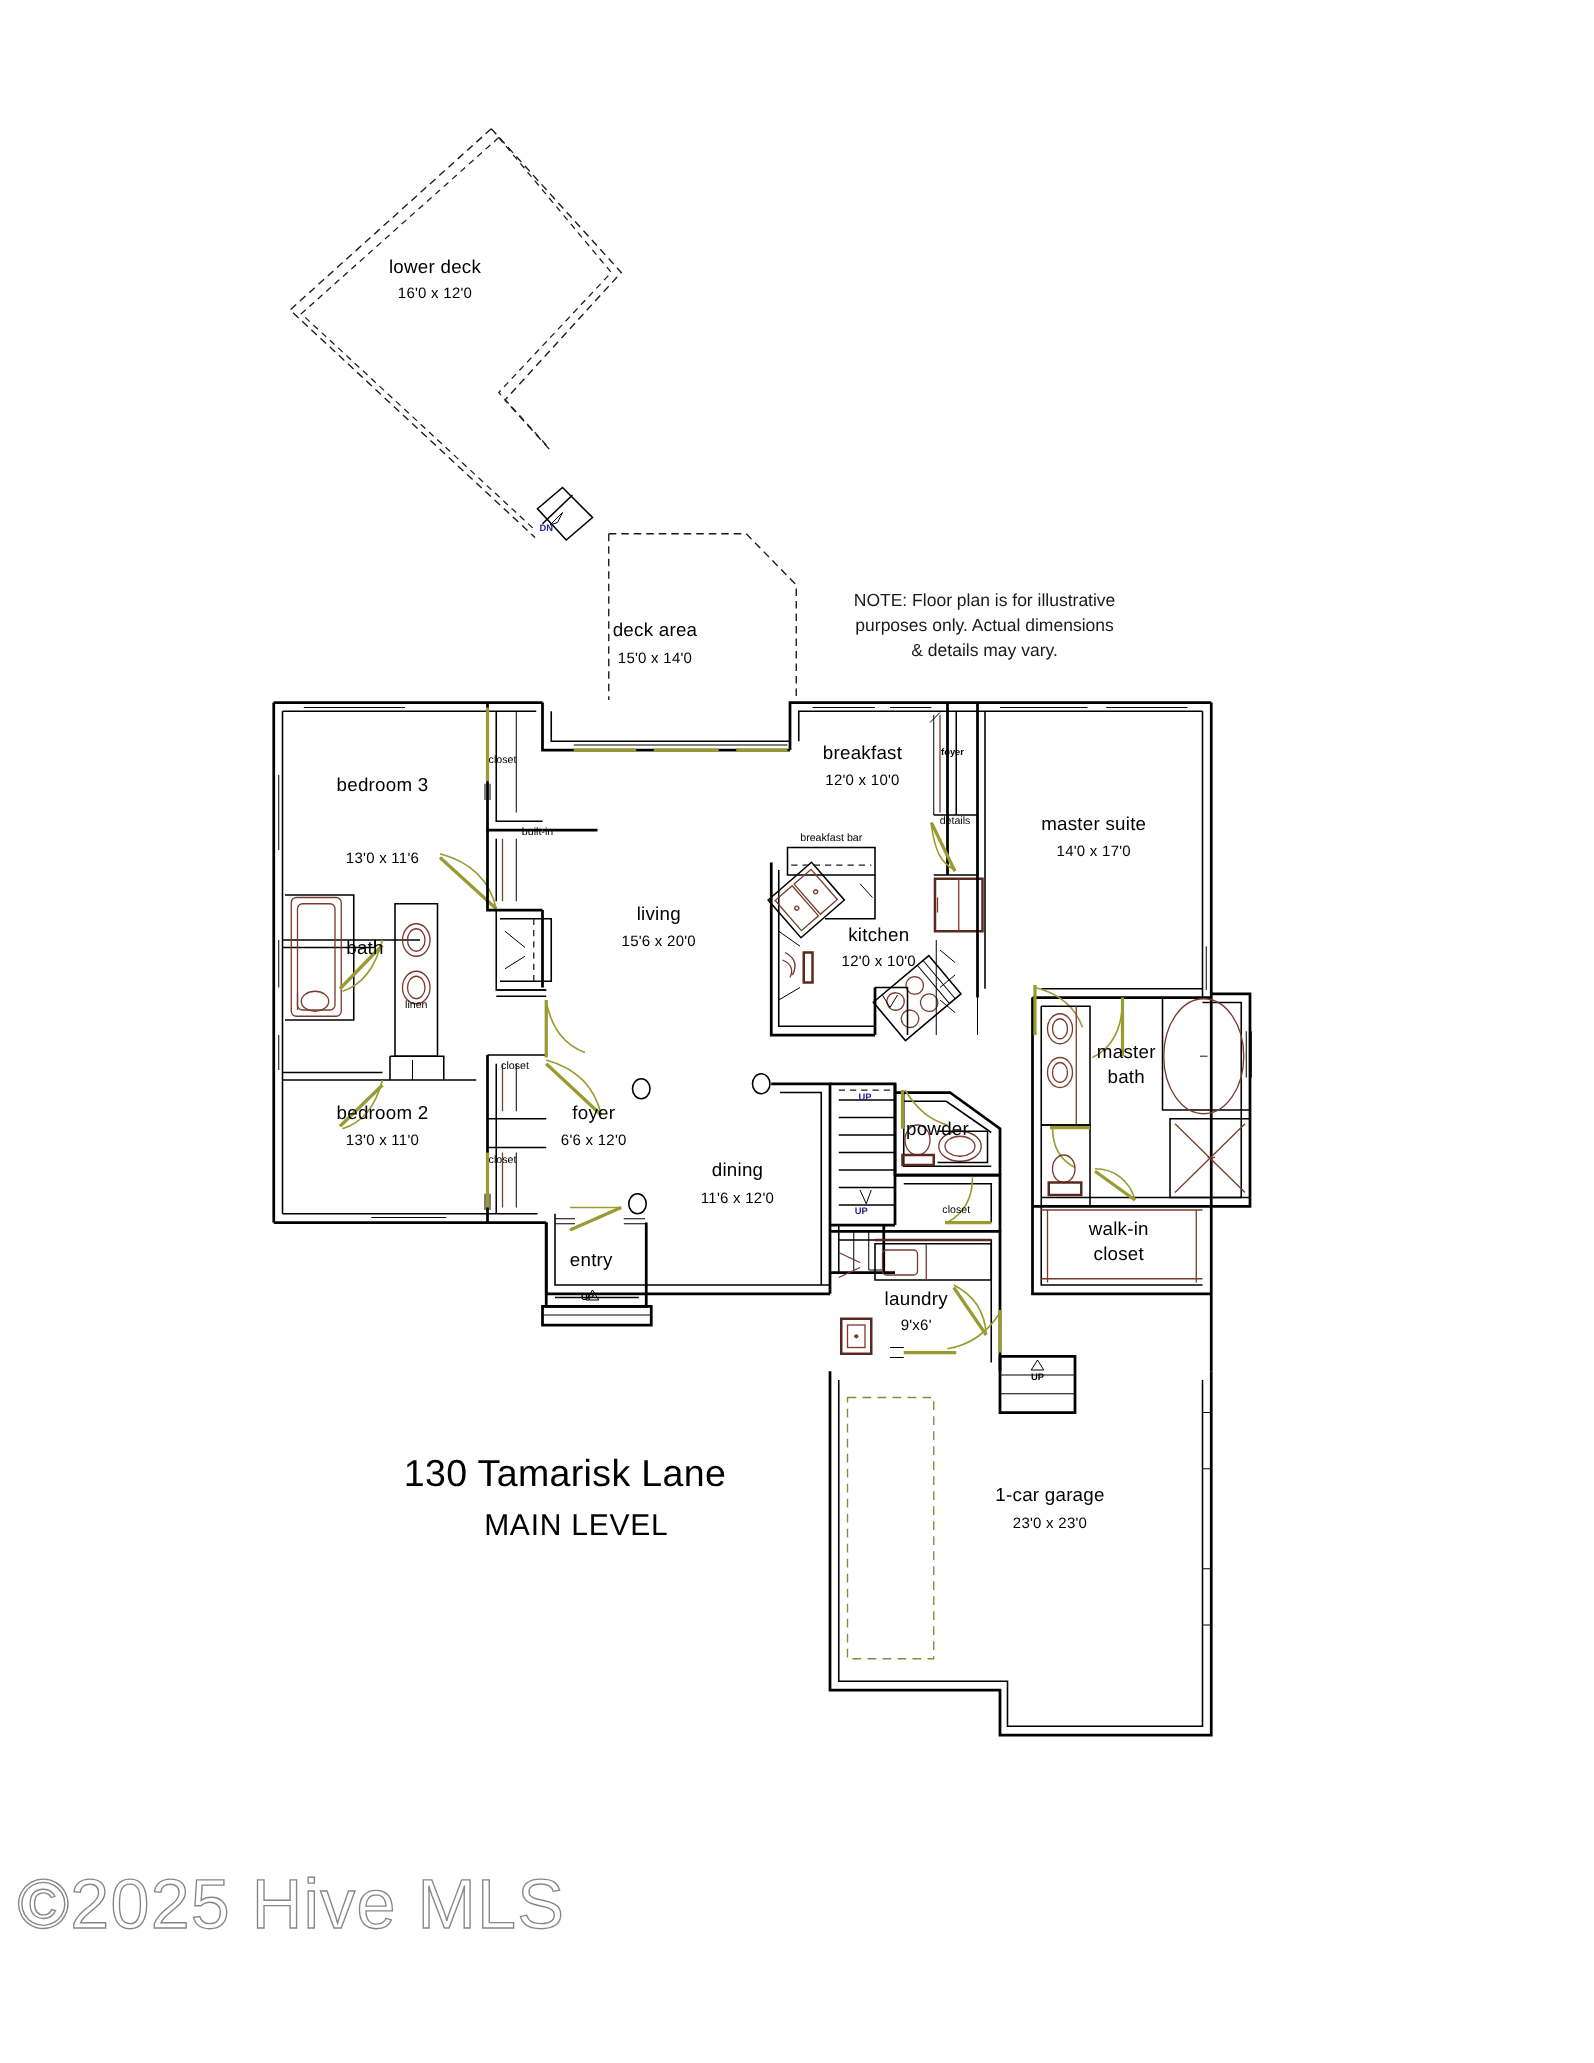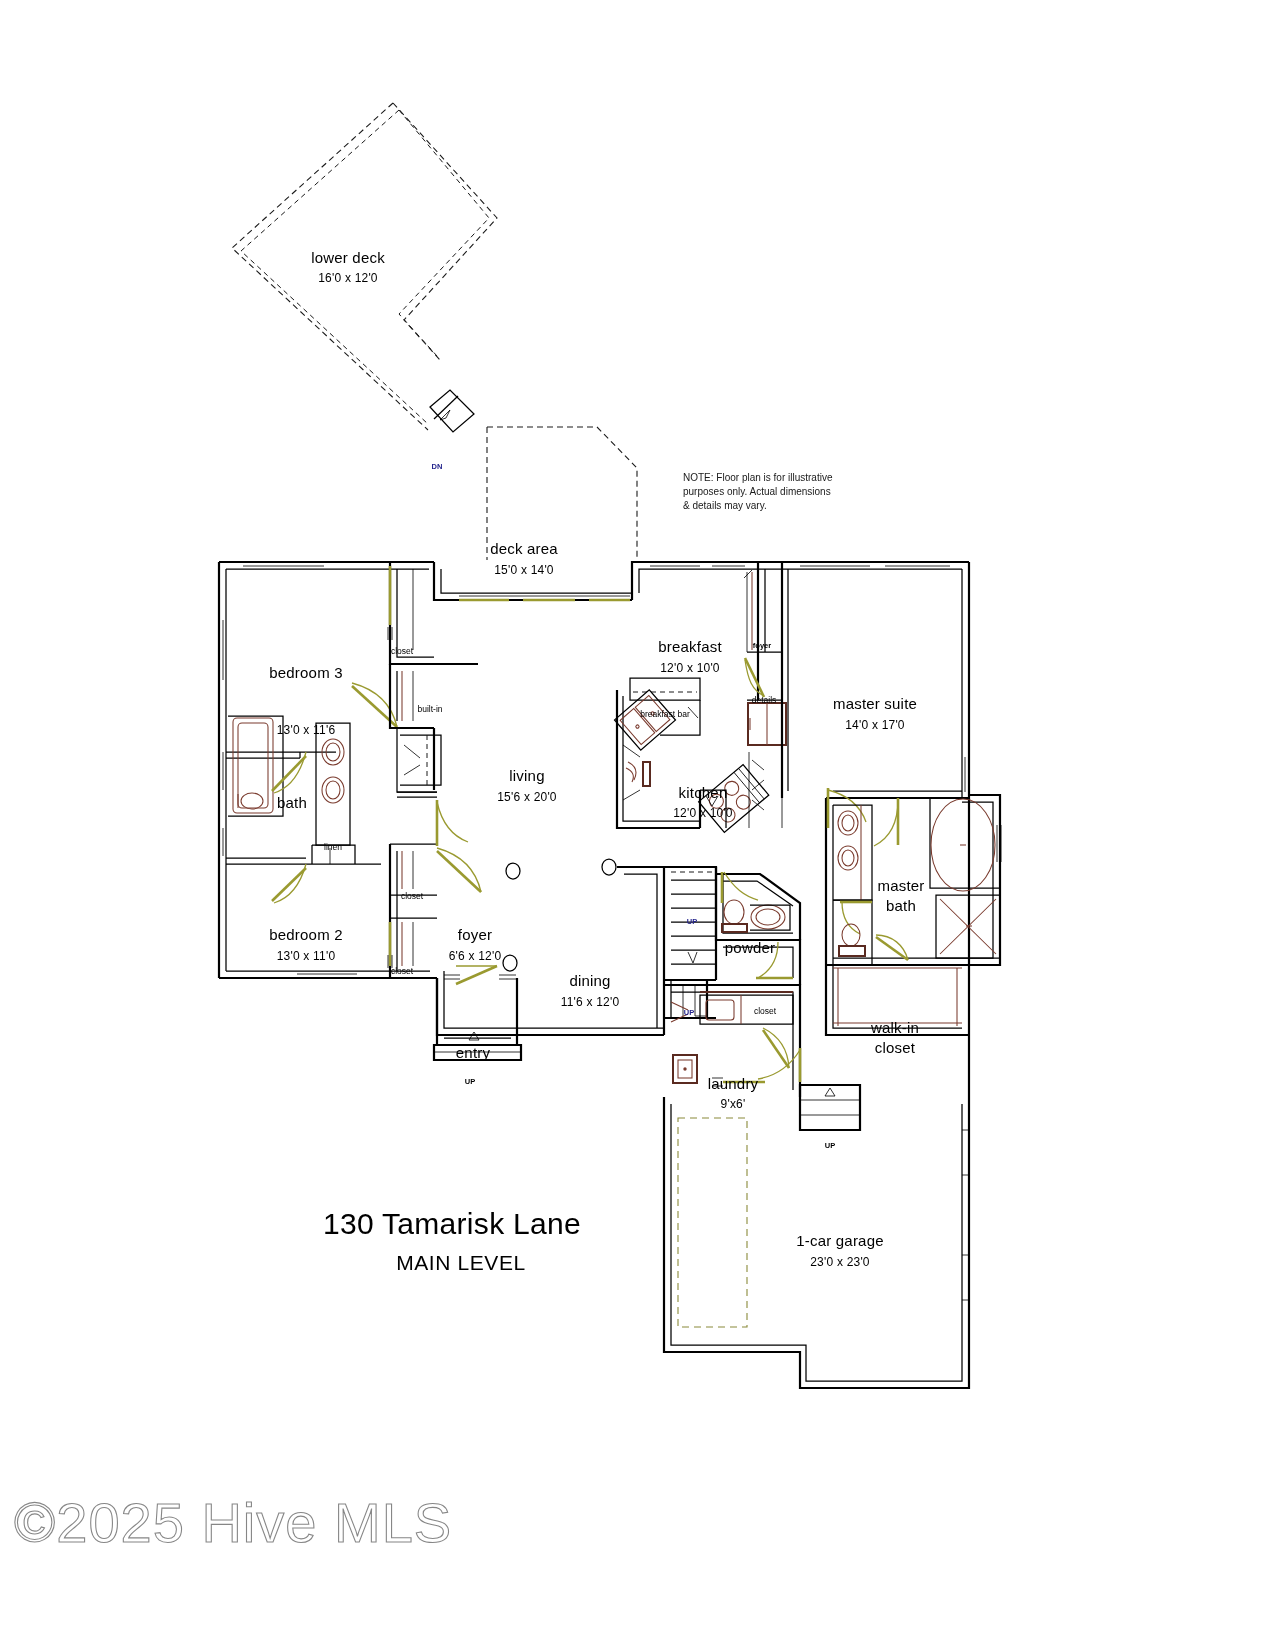--- a/index.html
+++ b/index.html
@@ -4,24 +4,24 @@
 <style>
   html,body{margin:0;padding:0;background:#fff;}
   body{width:1275px;height:1650px;position:relative;overflow:hidden;
        font-family:"Liberation Sans","DejaVu Sans",sans-serif;color:#000;}
   #plan{position:absolute;left:0;top:0;width:1275px;height:1650px;}
   .lbl{position:absolute;white-space:nowrap;color:#000;line-height:1.15;}
   .room-name{font-size:15px;font-weight:400;letter-spacing:.2px;}
   .room-dim{font-size:12px;letter-spacing:.2px;}
   .tiny{font-size:8.5px;letter-spacing:0px;}
   .tiny2{font-size:7.5px;letter-spacing:0px;font-weight:bold;}
-  .ctr{transform:translateX(-50%);text-align:center;margin-top:44px;}
-  .note{position:absolute;font-size:10px;line-height:1.42;color:#1a1a1a;white-space:nowrap;}
+  .ctr{transform:translateX(-50%);text-align:center;}
+  .note{position:absolute;font-size:14px;line-height:1.42;color:#1a1a1a;white-space:nowrap;text-align:center;}
   .title-main{position:absolute;font-size:30px;letter-spacing:.3px;}
-  .title-sub{position:absolute;font-size:21px;letter-spacing:.6px;text-align:center;}
+  .title-sub{position:absolute;font-size:24px;letter-spacing:.6px;text-align:center;}
   .wm{position:absolute;left:14px;top:1490px;font-size:56px;letter-spacing:1px;
       color:rgba(255,255,255,0);-webkit-text-stroke:1.1px rgba(60,60,60,.62);
       font-family:"Liberation Sans","DejaVu Sans",sans-serif;}
 </style>
 </head>
 <body>
 
 <svg id="plan" viewBox="0 0 1275 1650">
   <defs>
     <style>

